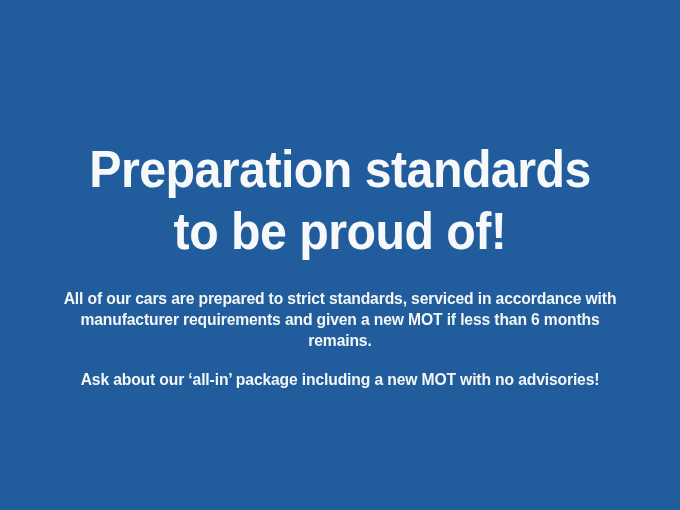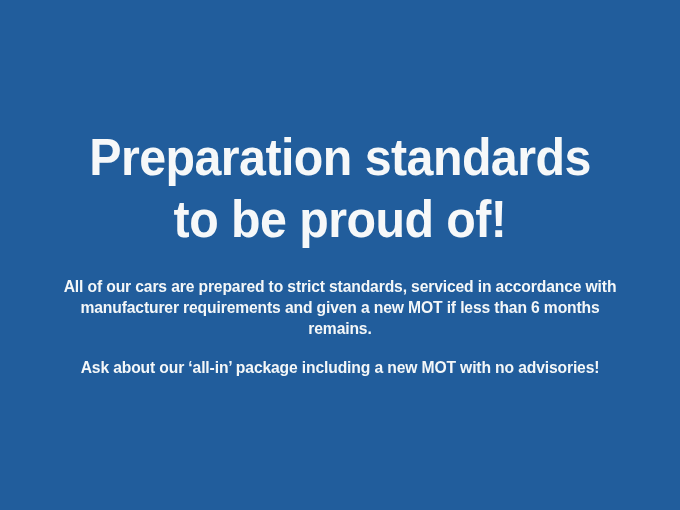--- a/index.html
+++ b/index.html
@@ -22,21 +22,21 @@
     height: 510px;
     background: #215d9c;
     box-sizing: border-box;
   }
 
   .content {
     position: absolute;
     left: 0;
     top: 0;
     width: 680px;
-    padding: 4px 26px;
+    padding: 16px 26px;
     box-sizing: border-box;
   }
 
   
   .headline {
     margin: 0;
     padding-top: 122px;
     text-align: center;
     color: #f6f8f9;
     font-family: "Liberation Sans", "DejaVu Sans", sans-serif;

